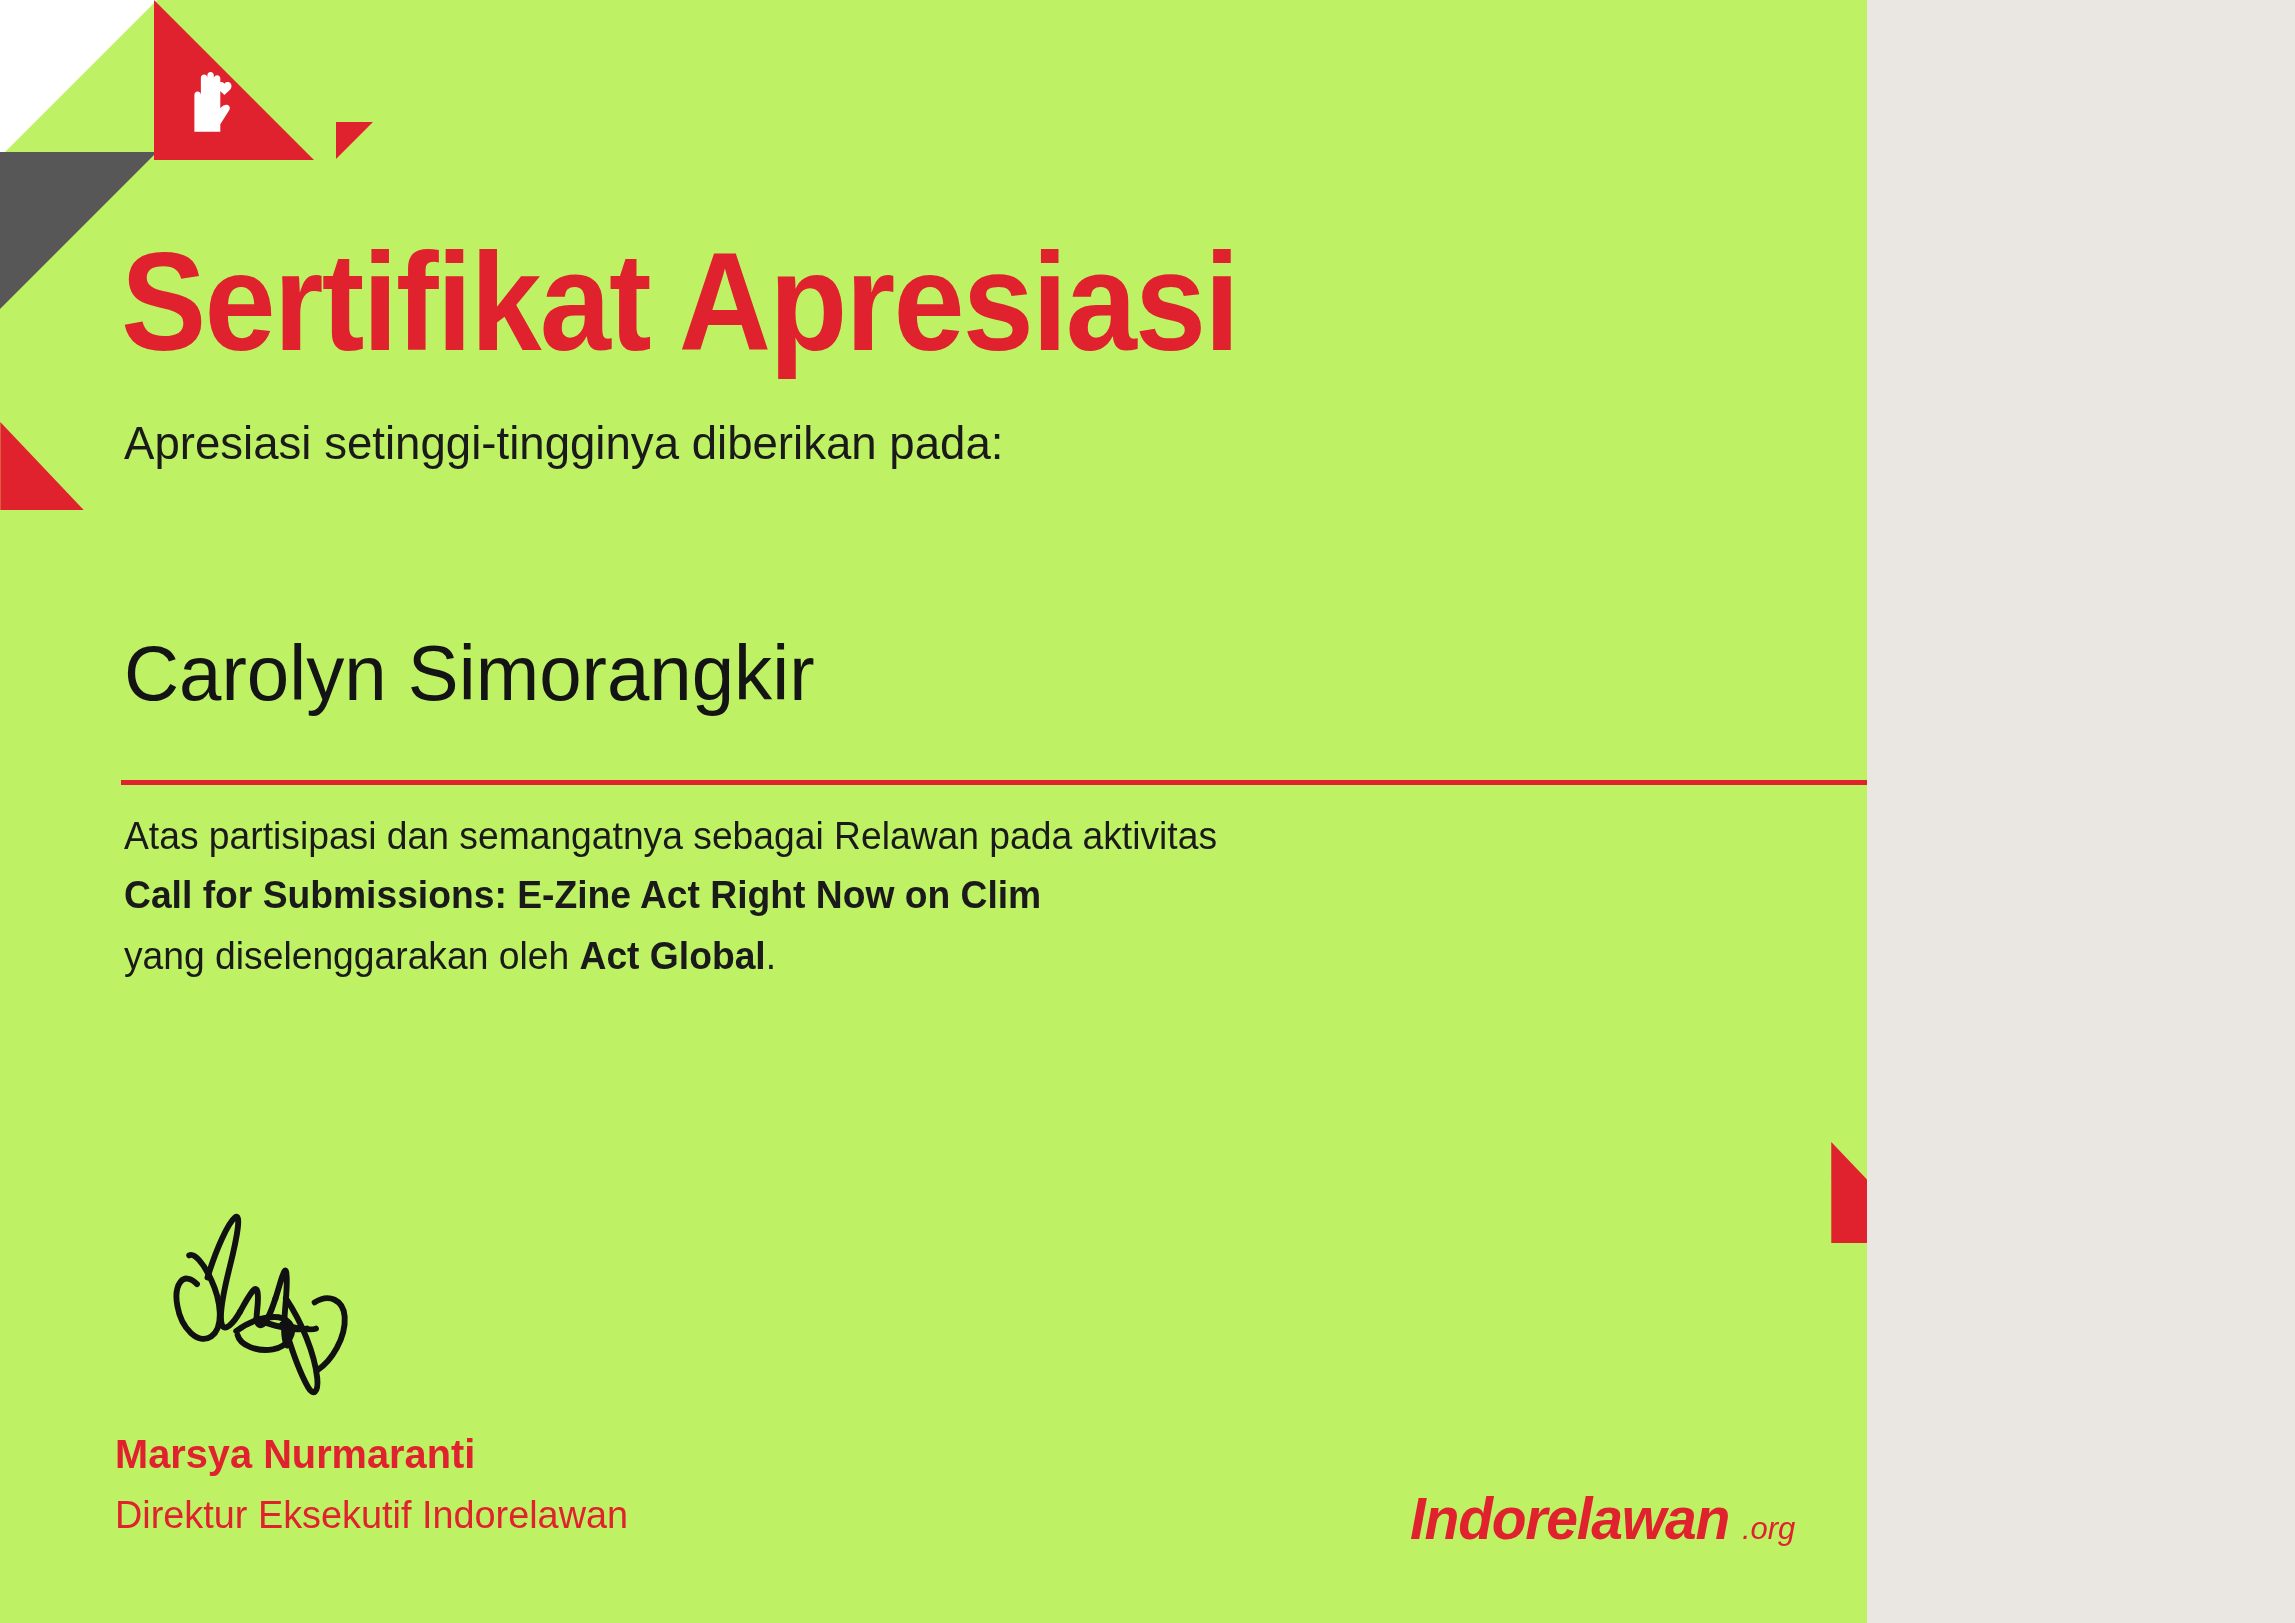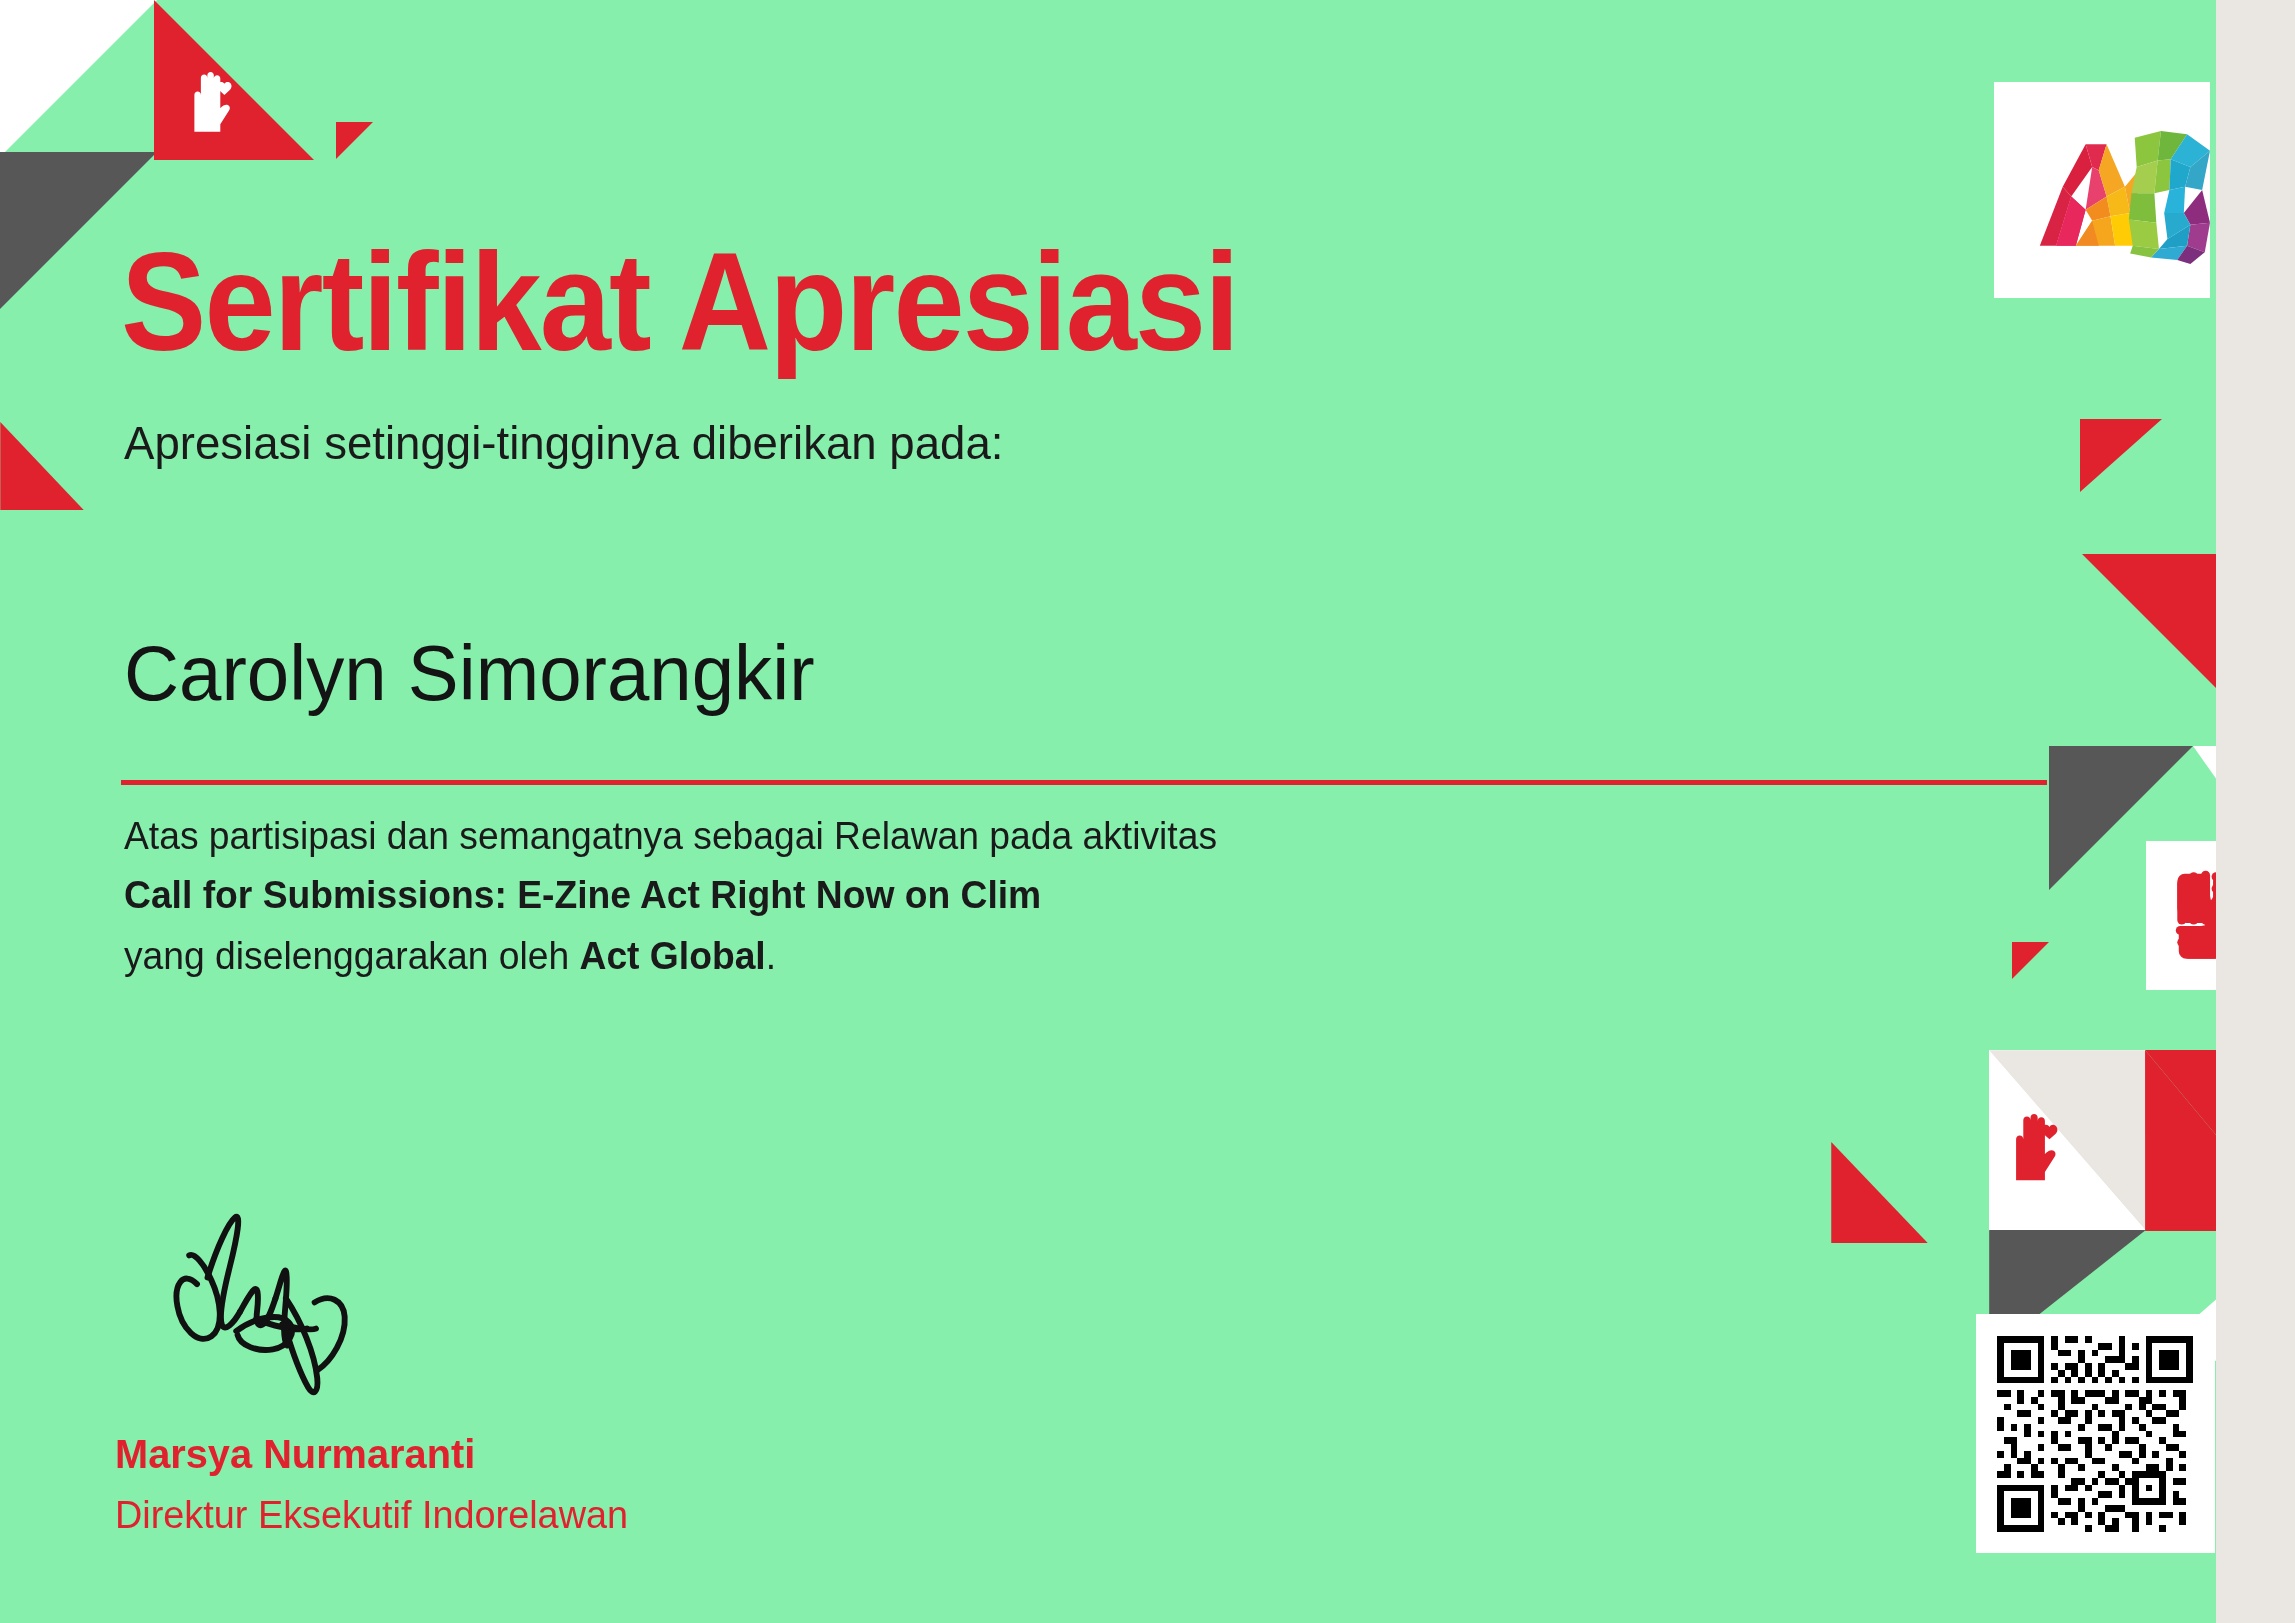--- a/index.html
+++ b/index.html
@@ -4,22 +4,22 @@
 <style>
   html,body{margin:0;padding:0;}
   body{
     width:2295px;height:1623px;
     background:#EAE7E2;
     font-family:"Liberation Sans", sans-serif;
     overflow:hidden;
     position:relative;
   }
   #cert{
-    position:absolute;left:0;top:0;width:2216px;height:1623px;
-    background:#86efac;
+    position:absolute;left:0;top:0;width:1867px;height:1623px;
+    background:#bef264;
     overflow:hidden;
     text-align:right;
   }
   .deco{position:absolute;}
 
   
   .title{
     position:absolute;left:121px;top:232px;
     font-size:139px;line-height:1;
     font-weight:bold;
@@ -461,15 +461,18 @@
       <path d="M160,172 C188,182 220,190 238,186"></path>
       <path d="M200,180 C224,186 244,190 252,186"></path>
       <path d="M206,140 C230,176 250,224 254,262 C256,284 248,290 240,276 C230,258 216,222 206,188"></path>
       <path d="M250,146 C272,132 294,142 296,168 C298,200 276,236 254,250"></path>
     </g>
   </svg>
 
   <div class="signer-name">Marsya Nurmaranti</div>
   <div class="signer-role">Direktur Eksekutif Indorelawan</div>
 
+  <div class="brand">
+    <span class="b-main">Indorelawan</span><span class="b-org">.org</span>
+  </div>
 
 </div>
 
 
 </body></html>

